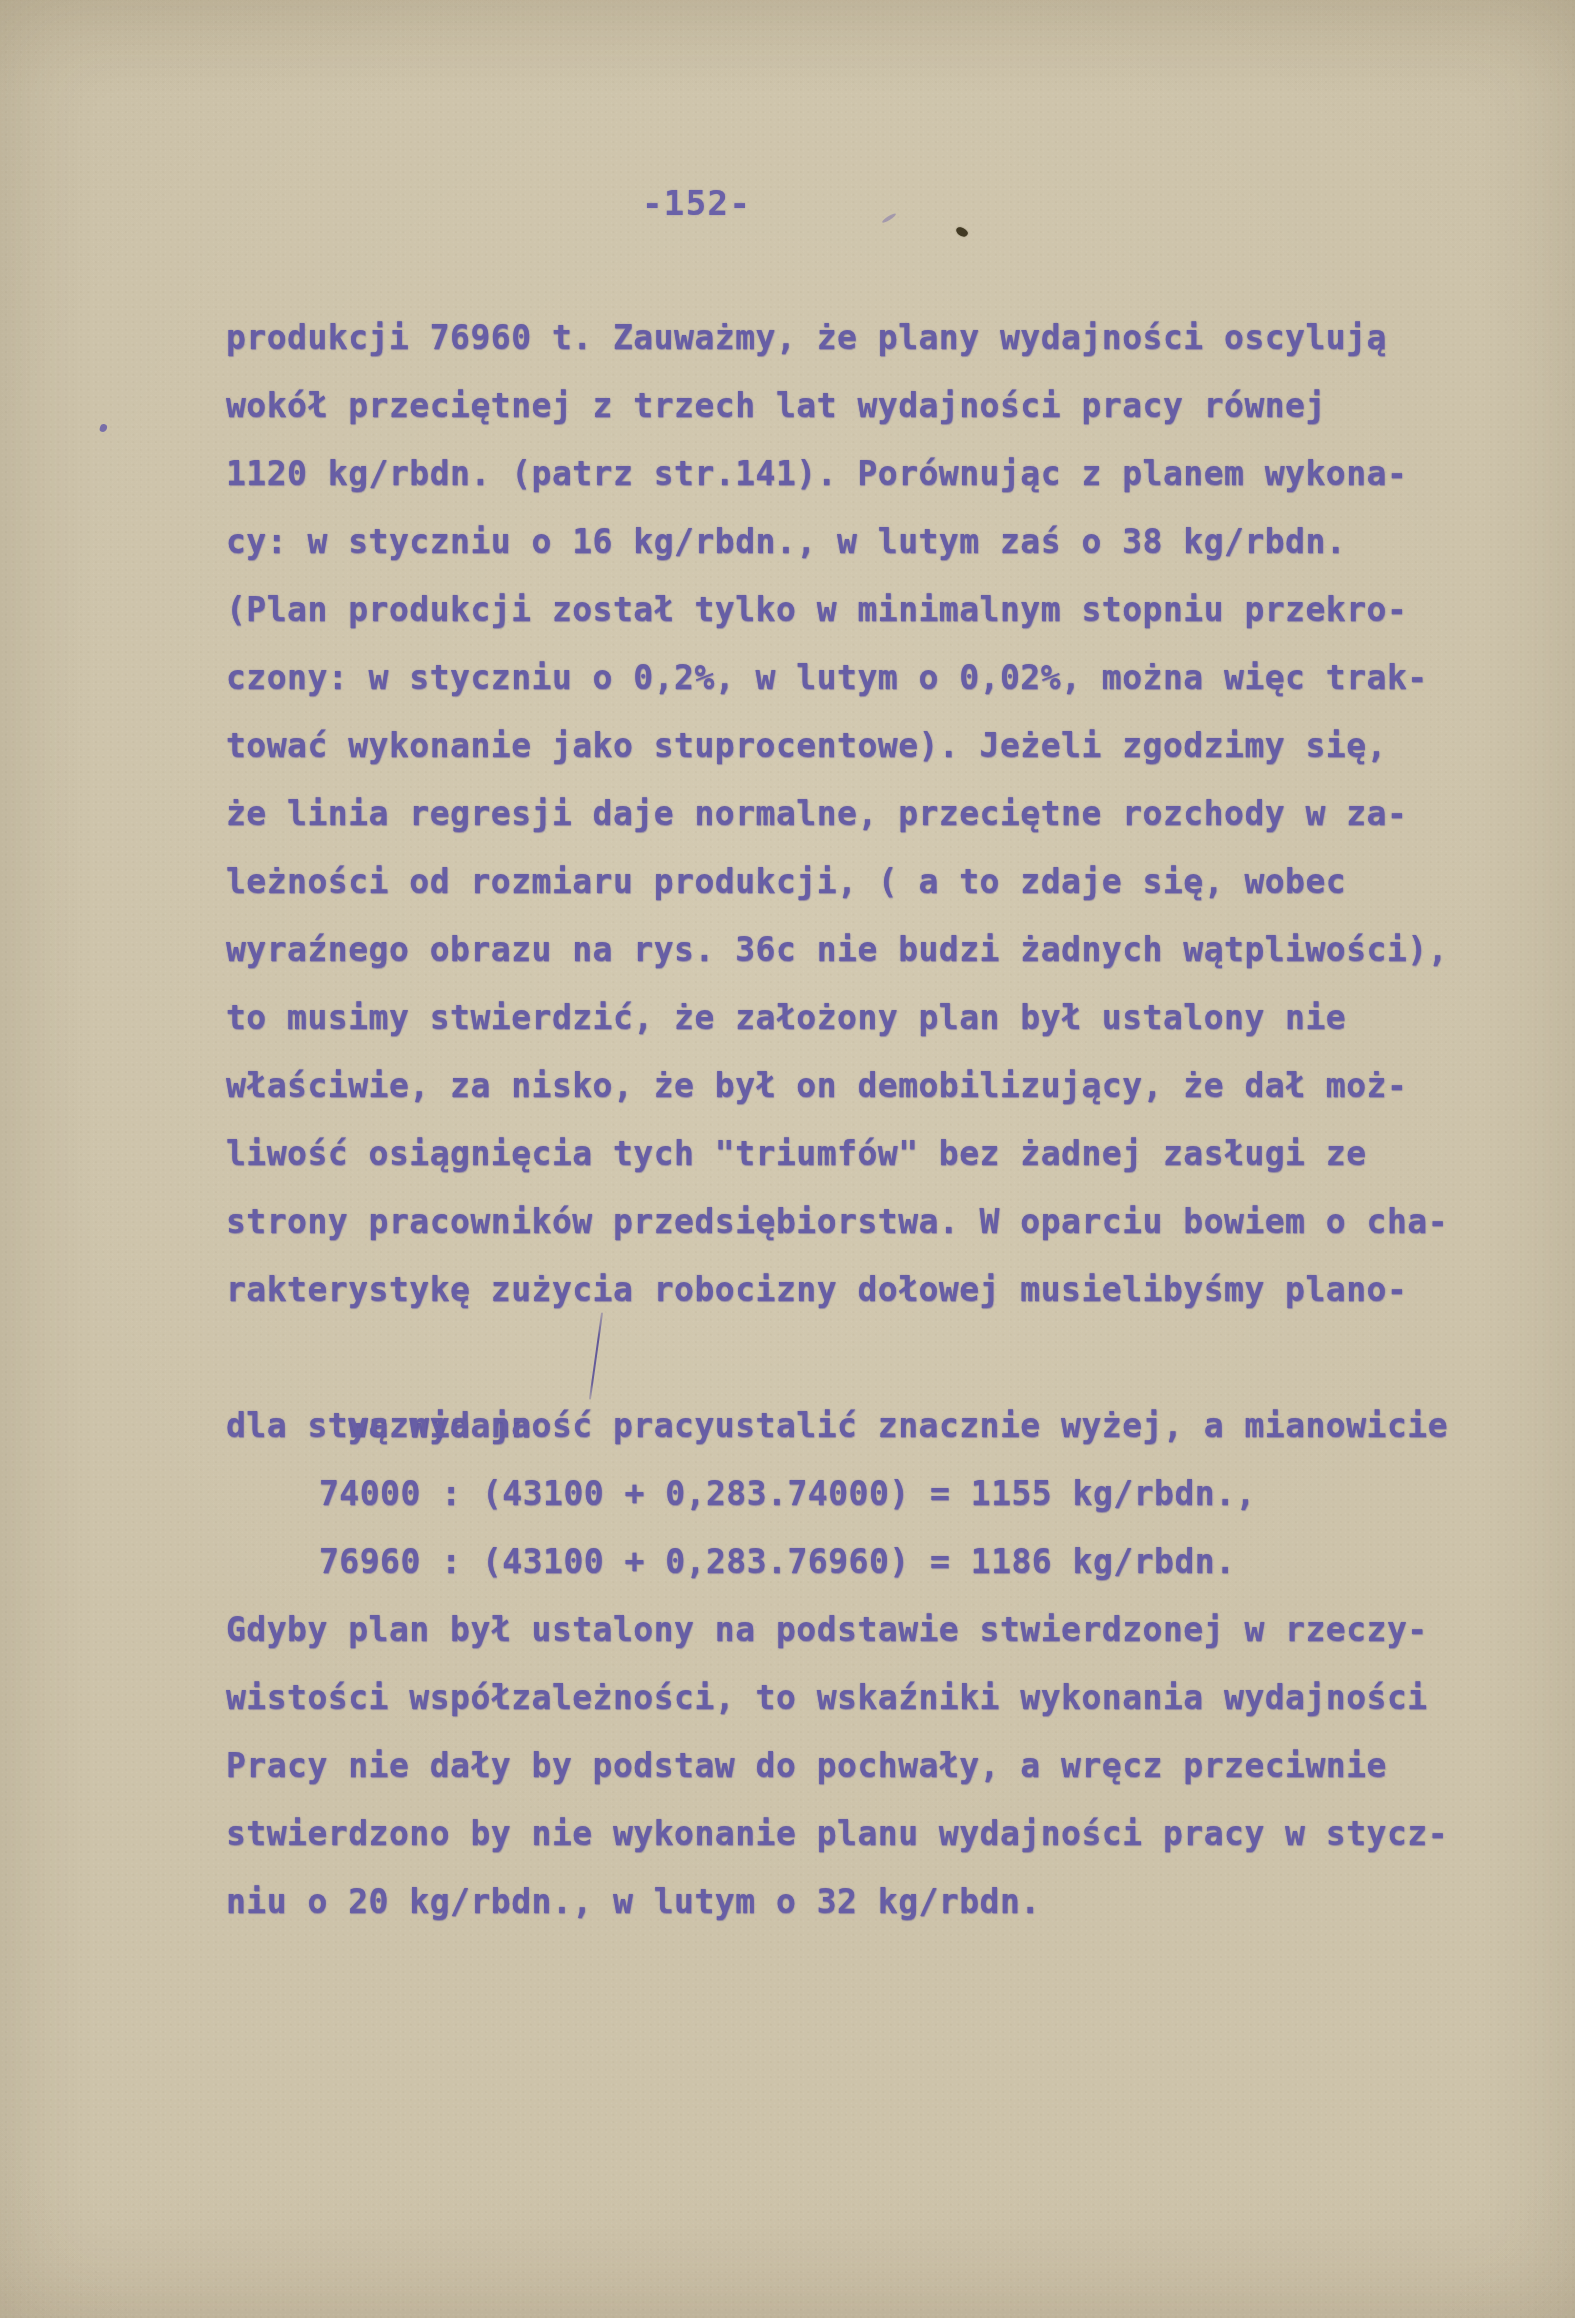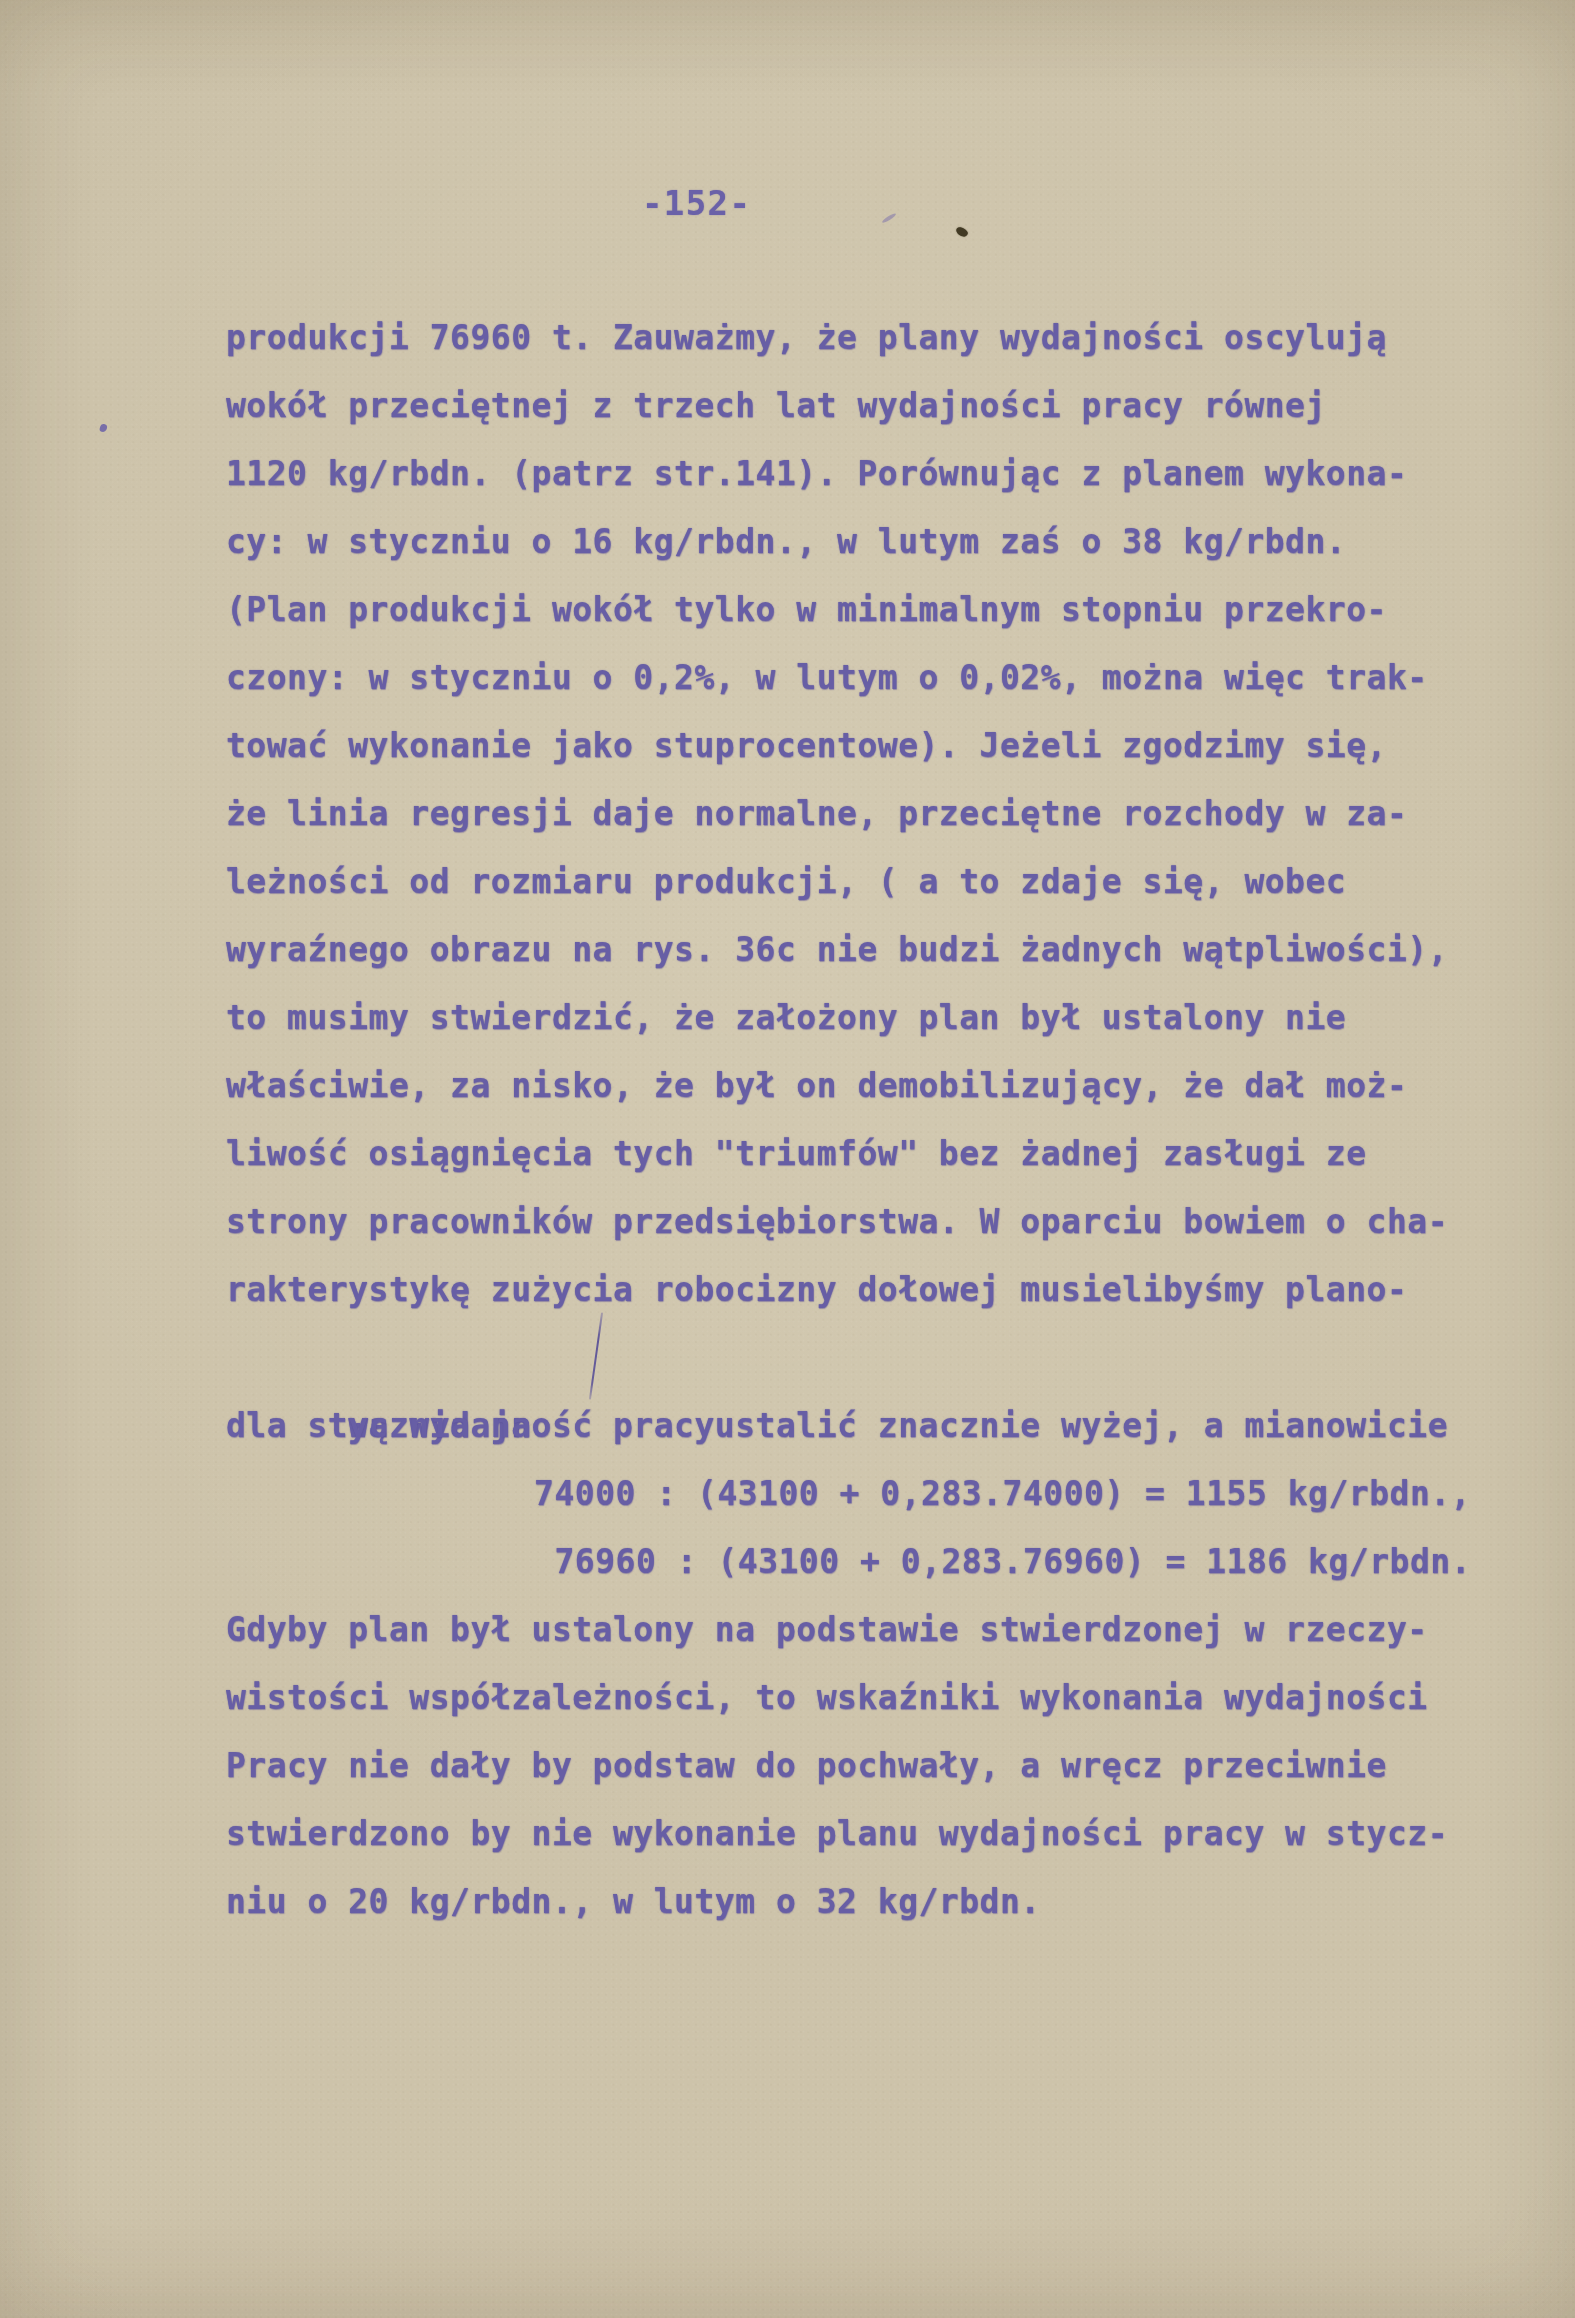--- a/index.html
+++ b/index.html
@@ -48,21 +48,20 @@
     text-shadow: 0 0 1.4px rgba(95,86,155,0.60), 0.4px 0.5px 1px rgba(88,78,150,0.45);
   }
   .line {
     position: relative;
     height: 68px;
     line-height: 68px;
     white-space: pre;
   }
   .line.indent {
     padding-left: 93px;
-    text-align: right;
   }
   .pen-slash {
     position: absolute;
     left: 369px;
     top: -12.3px;
     width: 2.1px;
     height: 88px;
     background: linear-gradient(180deg, rgba(93,84,158,0.35), rgba(84,75,150,0.9) 30%, rgba(84,75,150,0.85) 80%, rgba(93,84,158,0.3));
     transform: rotate(8deg);
     border-radius: 1.4px;
@@ -108,21 +107,21 @@
 
   <span class="smudge-ink"></span>
   <span class="speck-dark"></span>
   <span class="dot-ink"></span>
 
   <div class="textblock">
     <div class="line">produkcji 76960 t. Zauważmy, że plany wydajności oscylują</div>
     <div class="line">wokół przeciętnej z trzech lat wydajności pracy równej</div>
     <div class="line">1120 kg/rbdn. (patrz str.141). Porównując z planem wykona-</div>
     <div class="line">cy: w styczniu o 16 kg/rbdn., w lutym zaś o 38 kg/rbdn.</div>
-    <div class="line">(Plan produkcji wokół tylko w minimalnym stopniu przekro-</div>
+    <div class="line">(Plan produkcji został tylko w minimalnym stopniu przekro-</div>
     <div class="line">czony: w styczniu o 0,2%, w lutym o 0,02%, można więc trak-</div>
     <div class="line">tować wykonanie jako stuprocentowe). Jeżeli zgodzimy się,</div>
     <div class="line">że linia regresji daje normalne, przeciętne rozchody w za-</div>
     <div class="line">leżności od rozmiaru produkcji, ( a to zdaje się, wobec</div>
     <div class="line">wyraźnego obrazu na rys. 36c nie budzi żadnych wątpliwości),</div>
     <div class="line">to musimy stwierdzić, że założony plan był ustalony nie</div>
     <div class="line">właściwie, za nisko, że był on demobilizujący, że dał moż-</div>
     <div class="line">liwość osiągnięcia tych "triumfów" bez żadnej zasługi ze</div>
     <div class="line">strony pracowników przedsiębiorstwa. W oparciu bowiem o cha-</div>
     <div class="line">rakterystykę zużycia robocizny dołowej musielibyśmy plano-</div>

